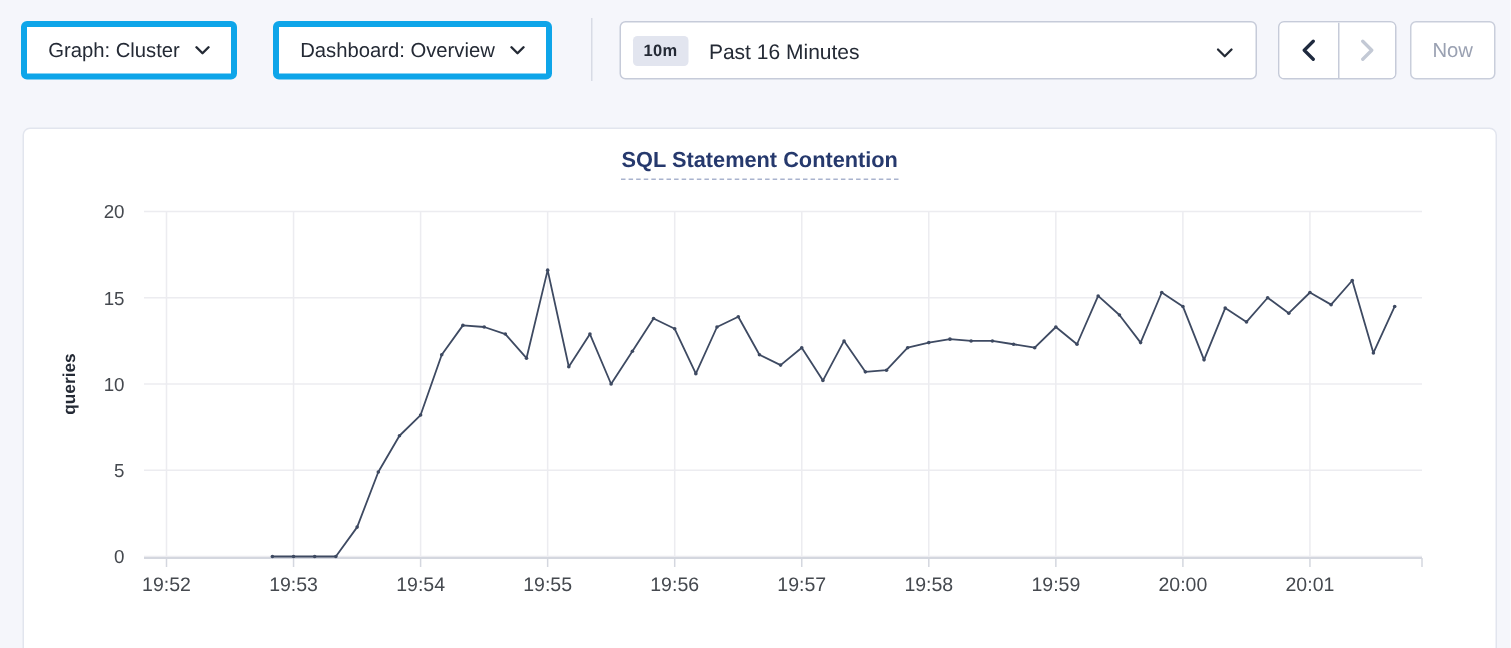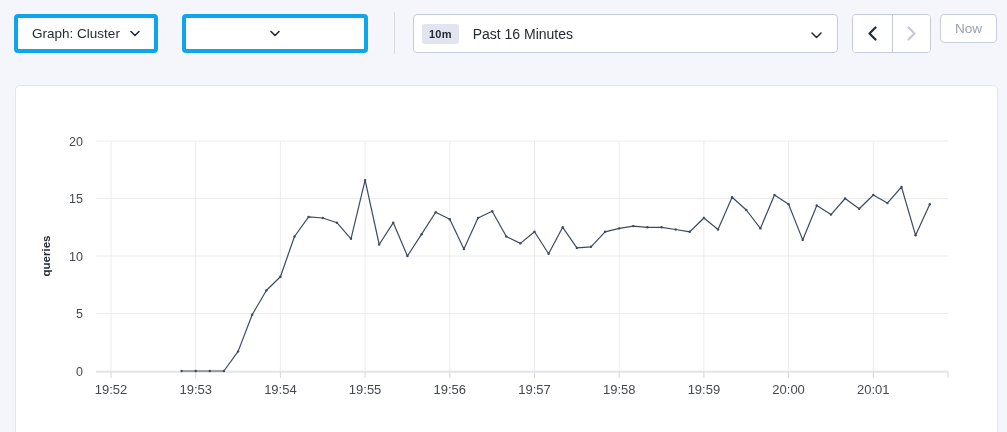--- a/index.html
+++ b/index.html
@@ -49,21 +49,21 @@
     background:#fff; border:1px solid #c6cbd9; border-radius:4px;
     display:flex; overflow:hidden;
   }
   .arrow-cell {
     width:39px; height:100%;
     display:flex; align-items:center; justify-content:center;
     cursor:pointer; background:#fff; border:none;
   }
   .arrow-cell + .arrow-cell { border-left:1px solid #c6cbd9; }
   #btn-now {
-    position:absolute; left:940px; top:14px; width:57px; height:29px;
+    position:absolute; left:940px; top:14px; width:57px; height:39px;
     background:#fff; border:1px solid #c9cedb; border-radius:4px;
     display:flex; align-items:center; justify-content:center;
     font-size:13.5px; color:#9aa1b2; cursor:default;
   }
   #chart-panel {
     position:absolute; left:15px; top:85px; width:983px; height:360px;
     background:#ffffff;
     border:1px solid #e2e5ee;
     border-radius:5px;
   }
@@ -90,20 +90,21 @@
   <div class="btn" id="btn-graph">
     <span>Graph: Cluster</span>
     <span>
       <svg width="10" height="7" viewBox="0 0 10 7">
           <polyline points="1,1.5 5,5.5 9,1.5" fill="none" stroke="#242a35" stroke-width="1.6" stroke-linecap="round" stroke-linejoin="round"></polyline>
         </svg>
     </span>
   </div>
 
   <div class="btn" id="btn-dash">
+    <span>Dashboard: Overview</span>
     <span>
       <svg width="10" height="7" viewBox="0 0 10 7">
           <polyline points="1,1.5 5,5.5 9,1.5" fill="none" stroke="#242a35" stroke-width="1.6" stroke-linecap="round" stroke-linejoin="round"></polyline>
         </svg>
     </span>
   </div>
 
   <div class="toolbar-divider"></div>
 
   <div id="time-box">
@@ -235,13 +236,16 @@
         <circle cx="815.0" cy="128.6" r="1.2" fill="#3e4a62"></circle>
         <circle cx="829.1" cy="112.5" r="1.2" fill="#3e4a62"></circle>
         <circle cx="843.2" cy="122.8" r="1.2" fill="#3e4a62"></circle>
         <circle cx="857.3" cy="109.0" r="1.2" fill="#3e4a62"></circle>
         <circle cx="871.4" cy="117.1" r="1.2" fill="#3e4a62"></circle>
         <circle cx="885.5" cy="101.0" r="1.2" fill="#3e4a62"></circle>
         <circle cx="899.6" cy="149.3" r="1.2" fill="#3e4a62"></circle>
         <circle cx="913.8" cy="118.3" r="1.2" fill="#3e4a62"></circle>
       </svg>
   </div>
+  <div class="panel-title-row">
+    <span class="panel-title">SQL Statement Contention</span>
+  </div>
 </div>
 
 </body></html>

